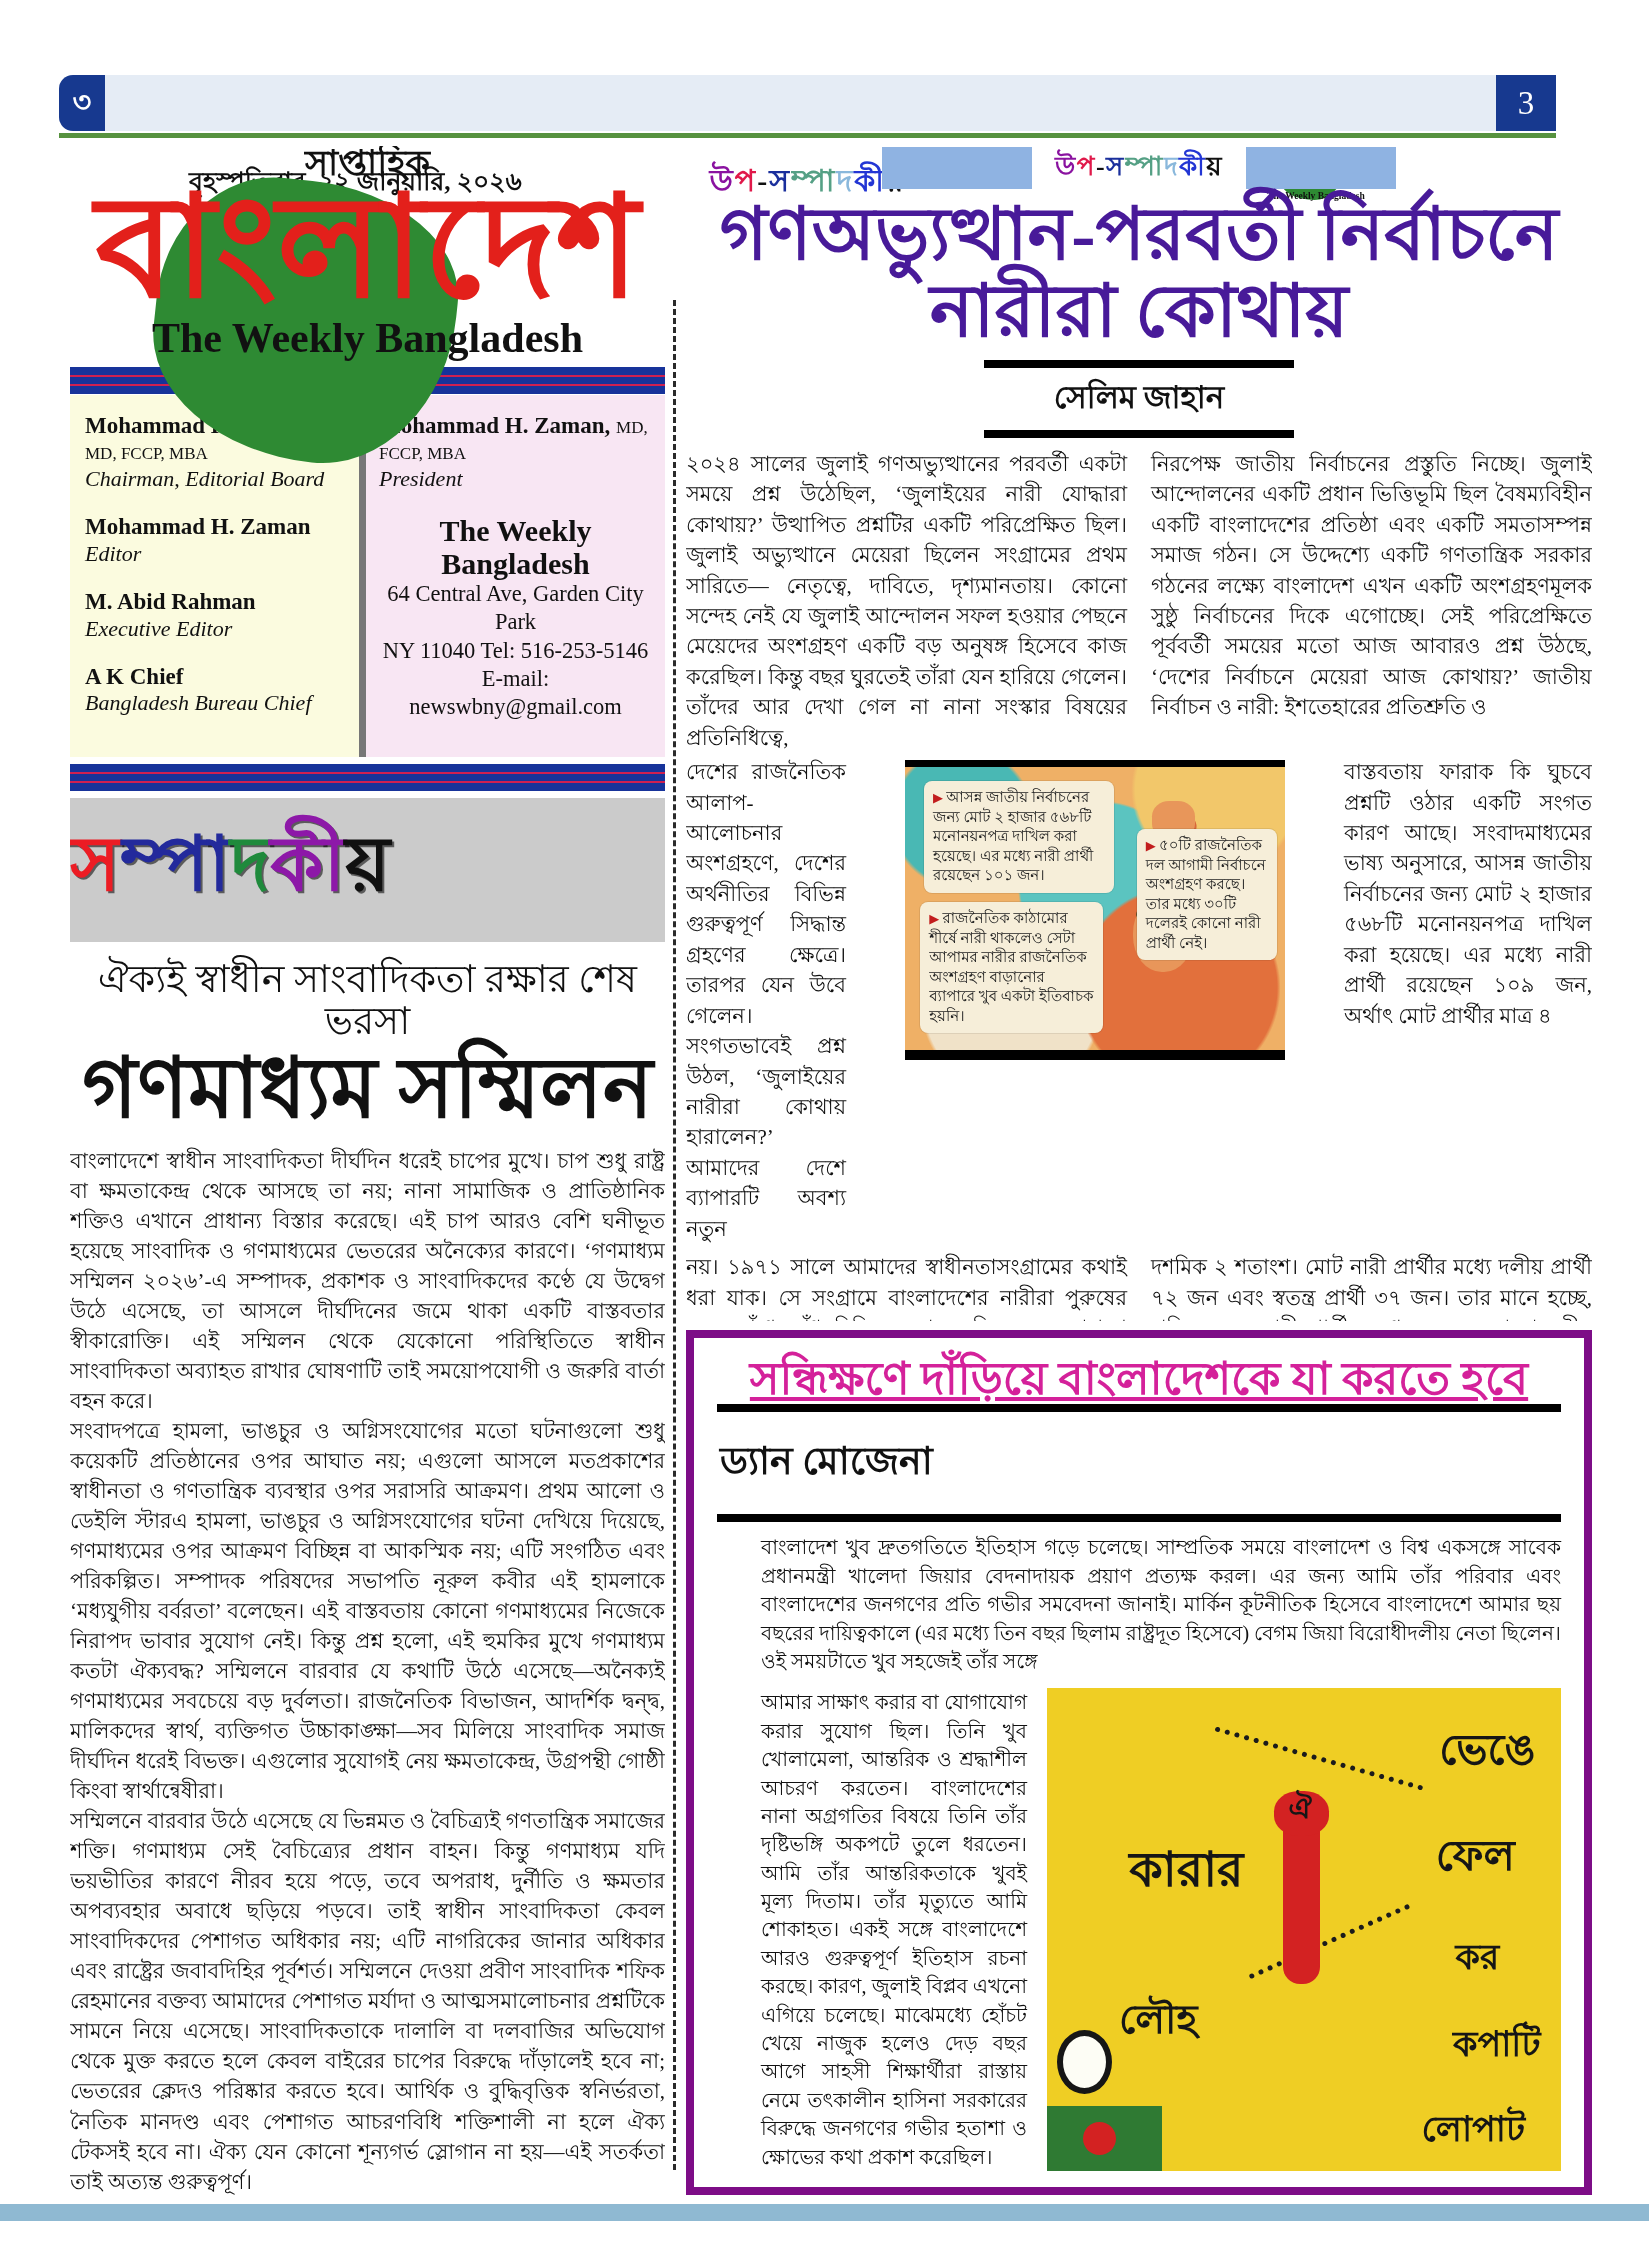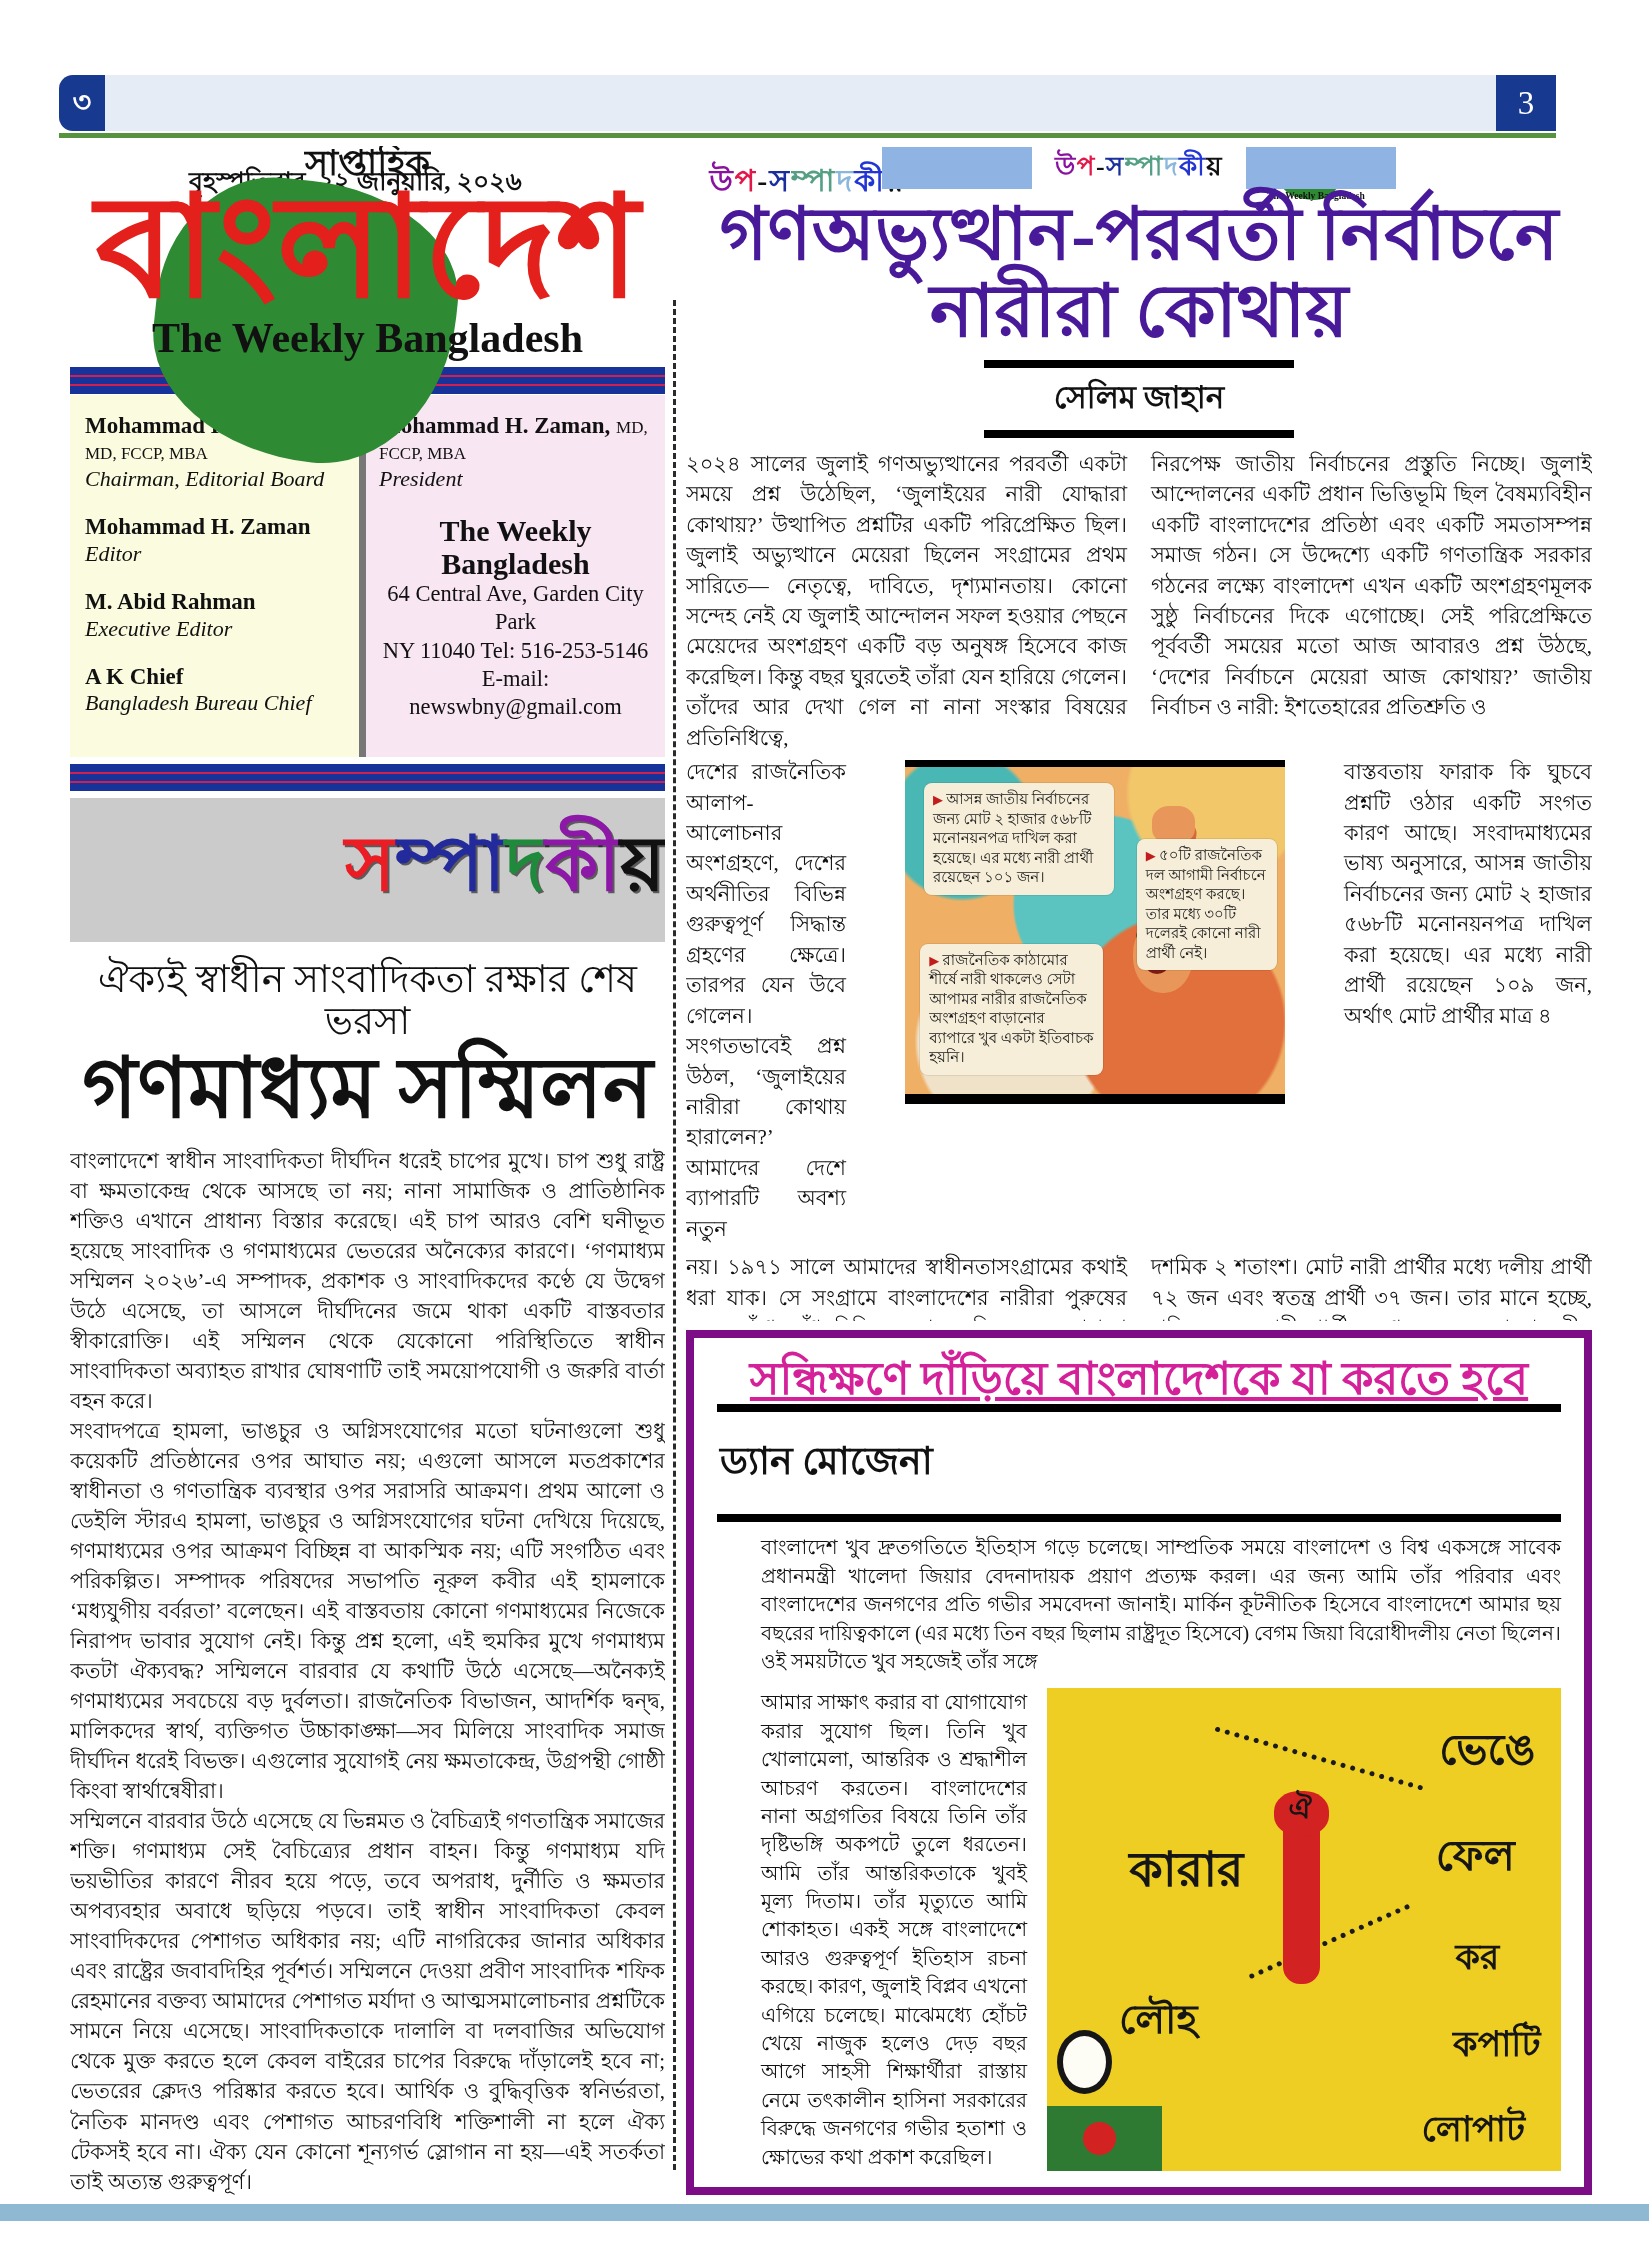--- a/index.html
+++ b/index.html
@@ -45,21 +45,21 @@
     background:linear-gradient(to bottom,#17339a 0 28%,#cf2050 28% 38%,#17339a 38% 62%,#cf2050 62% 72%,#17339a 72% 100%); }
   .info-boxes { display:flex; gap:7px; background:#777; margin-top:1px; }
   .staff-box { width:289px; background:#fbfbdf; padding:18px 15px; }
   .staff-entry { margin-bottom:22px; }
   .s-name { font-size:23px; font-weight:bold; line-height:1.15; }
   .s-cred { font-size:17px; font-weight:normal; }
   .s-role { font-size:22px; font-style:italic; line-height:1.2; }
   .pres-box { width:299px; background:#f8e6f3; padding:18px 13px; }
   .p-org  { font-size:30px; font-weight:bold; text-align:center; margin-top:22px; line-height:1.1; }
   .p-addr { font-size:22.5px; text-align:center; line-height:1.25; }
-  .edit-logo { background:#cbcbcb; text-align:right; padding:7px 0 10px; margin-top:7px; }
+  .edit-logo { background:#cbcbcb; text-align:left; padding:7px 0 10px; margin-top:7px; }
   .edit-logo span { font-size:76px; font-weight:bold; text-shadow:2px 2px 0 rgba(0,0,0,.55); }
   .kicker { font-size:38px; font-weight:normal; text-align:center; margin-top:17px; line-height:1.1; }
   .edit-headline { font-size:84px; font-weight:bold; text-align:center; line-height:1.02; margin-top:4px; }
   .edit-body { margin-top:14px; }
   .edit-body p { font-size:21px; line-height:1.43; text-align:justify; }
 
   
   .v-dash { position:absolute; left:673px; top:300px; height:1870px; border-left:3.5px dashed #2a2a2a; }
 
   
@@ -68,21 +68,21 @@
   .blue-block { width:150px; height:42px; background:#8fb3e2; }
   .a1-chip { font-size:26px; font-weight:bold; letter-spacing:1.5px; }
   .a1-headline { color:#481a99; font-size:73px; font-weight:bold; text-align:center; line-height:1.06; margin-top:6px; }
   .a1-byline { width:310px; margin:9px auto 11px; text-align:center; border-top:8px solid #000;
                border-bottom:8px solid #000; font-size:31px; font-weight:bold; padding:5px 0; }
   .cols { display:flex; gap:24px; }
   .col { flex:1; font-size:21px; line-height:1.45; text-align:justify; }
   .a1-mid { display:flex; margin-top:4px;gap:46px; }
   .strip-left { width:160px; font-size:21px; line-height:1.45; text-align:justify; }
   .strip-right { flex:1; font-size:21px; line-height:1.45; text-align:justify; }
-  .photo { width:380px; height:344px; margin:3px 13px 0; position:relative; flex:none;
+  .photo { width:380px; height:300px; margin:3px 13px 0; position:relative; flex:none;
            border-top:7px solid #000; border-bottom:10px solid #000; overflow:hidden;
            background:
              radial-gradient(circle at 15% 18%, #49b8b4 0 17%, transparent 18%),
              radial-gradient(circle at 82% 8%,  #f2c76a 0 20%, transparent 21%),
              radial-gradient(circle at 72% 78%, #e2703c 0 28%, transparent 29%),
              radial-gradient(circle at 28% 84%, #f0e2c8 0 24%, transparent 25%),
              radial-gradient(circle at 52% 42%, #5bc4c0 0 32%, transparent 33%),
              #efb066; }
   .callout { position:absolute; background:#f6eed9; border-radius:8px; padding:7px 9px;
              font-size:15px; line-height:1.3; color:#222; box-shadow:0 0 0 1px rgba(0,0,0,.08); }

